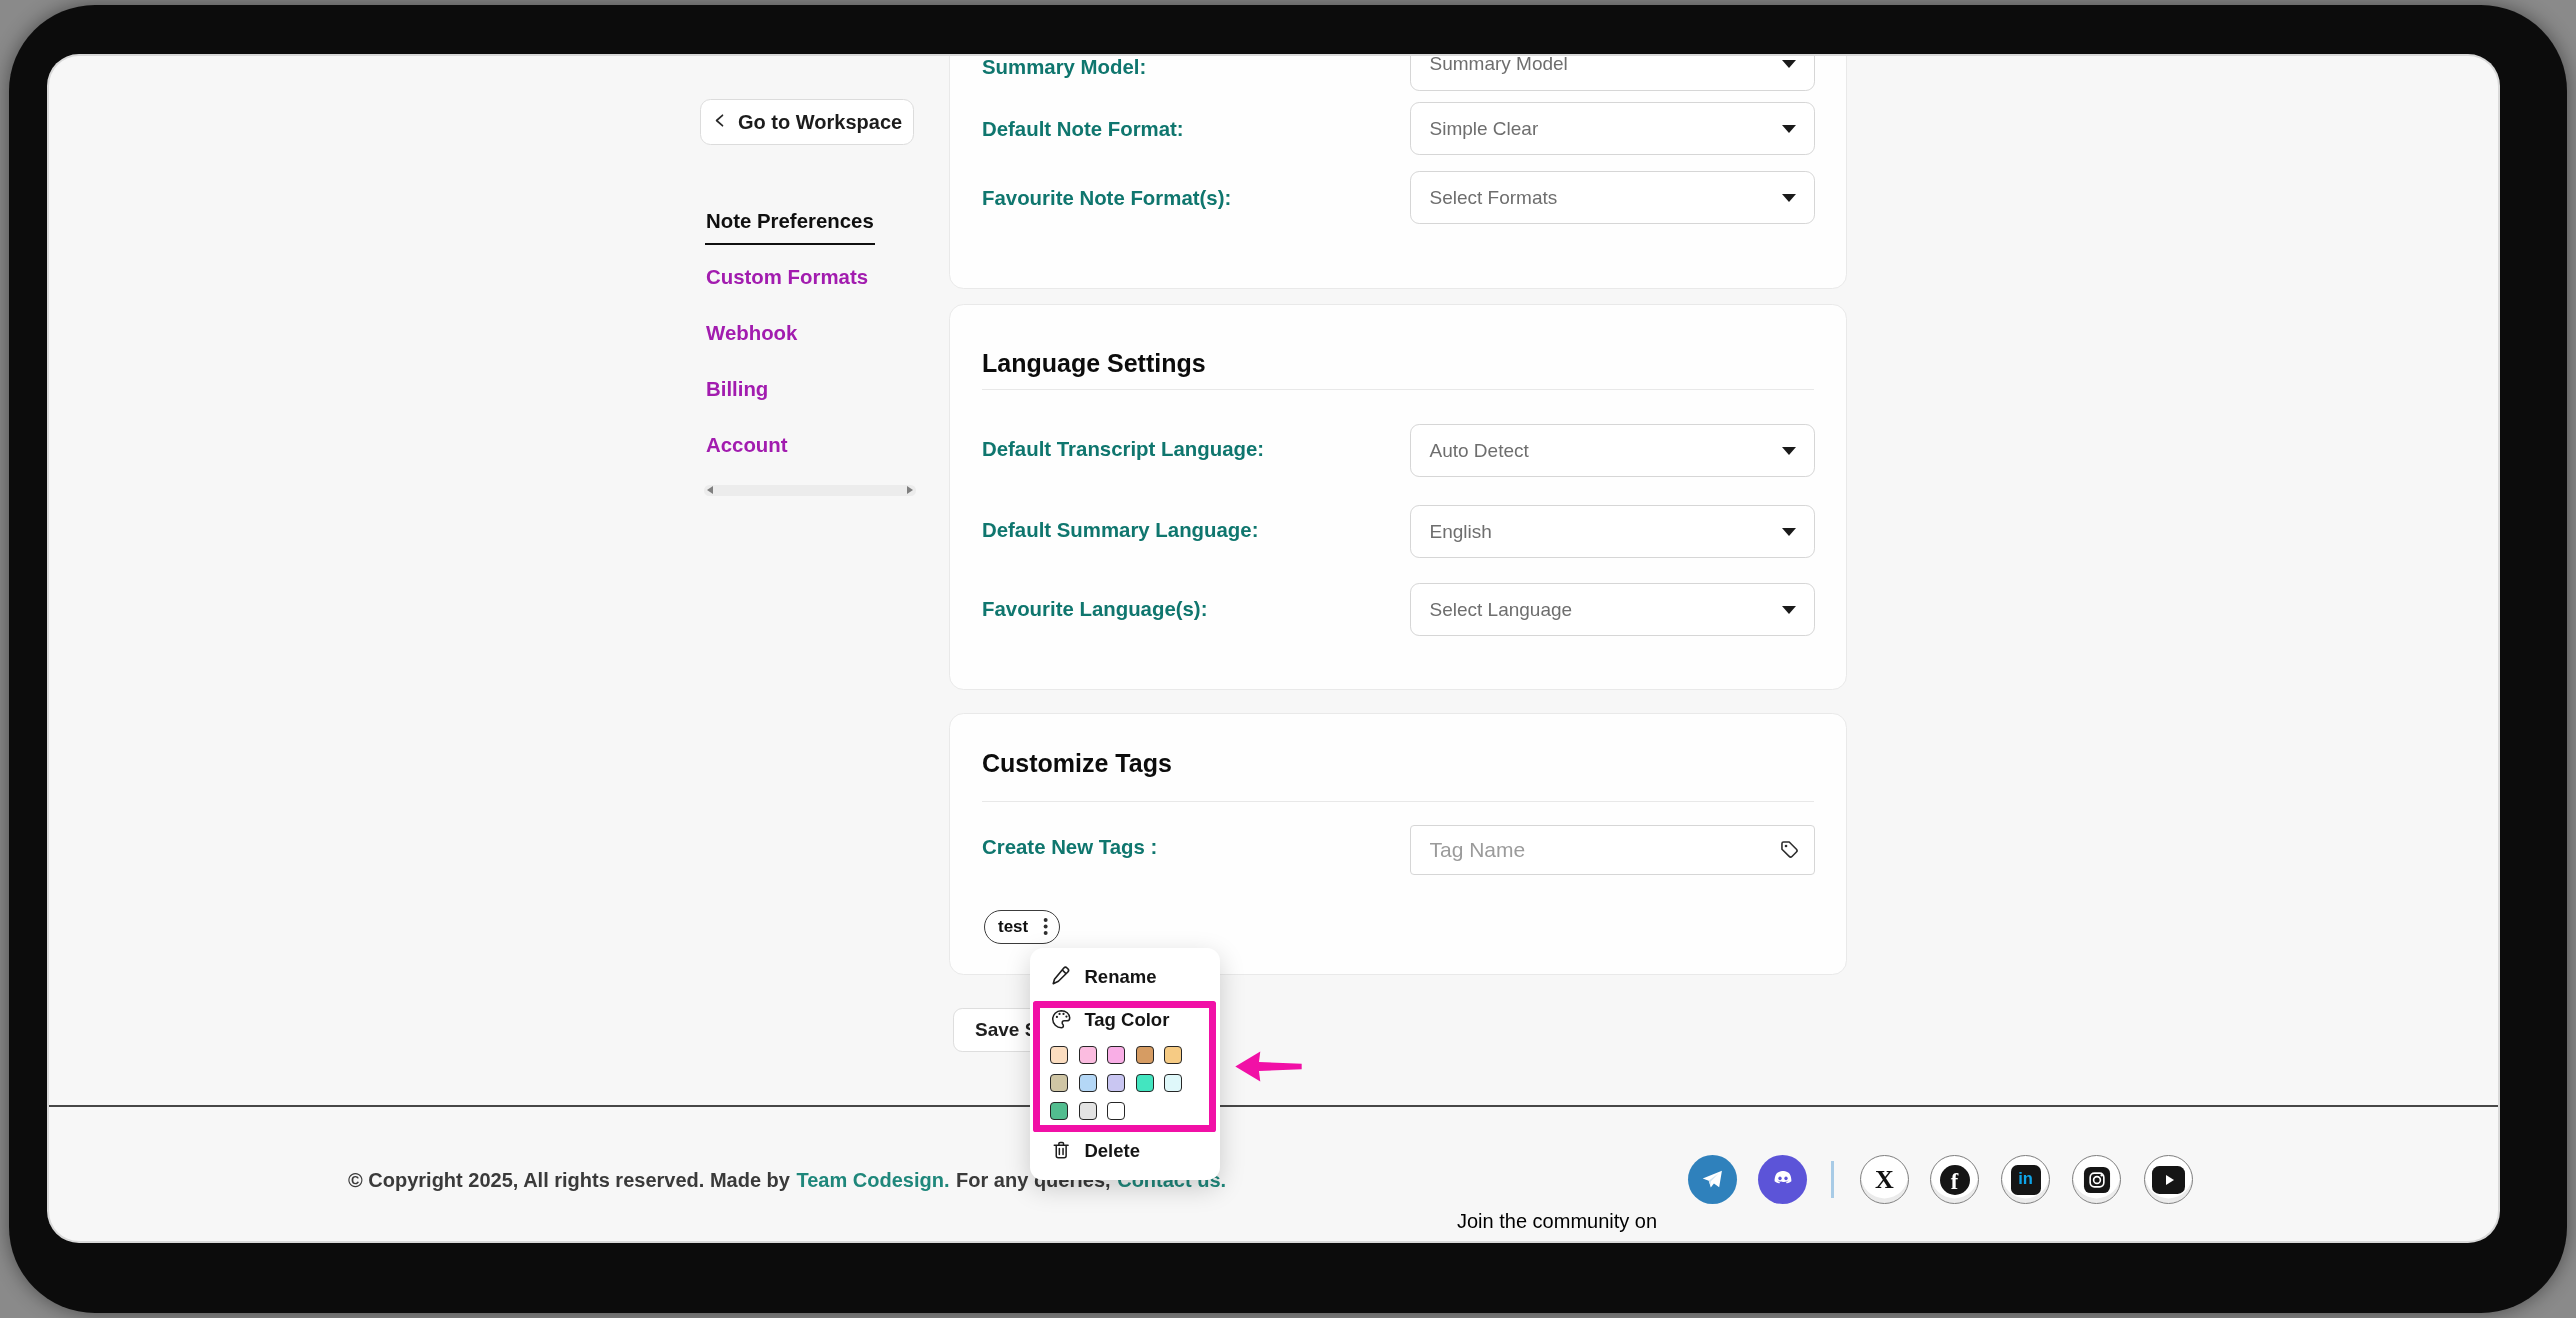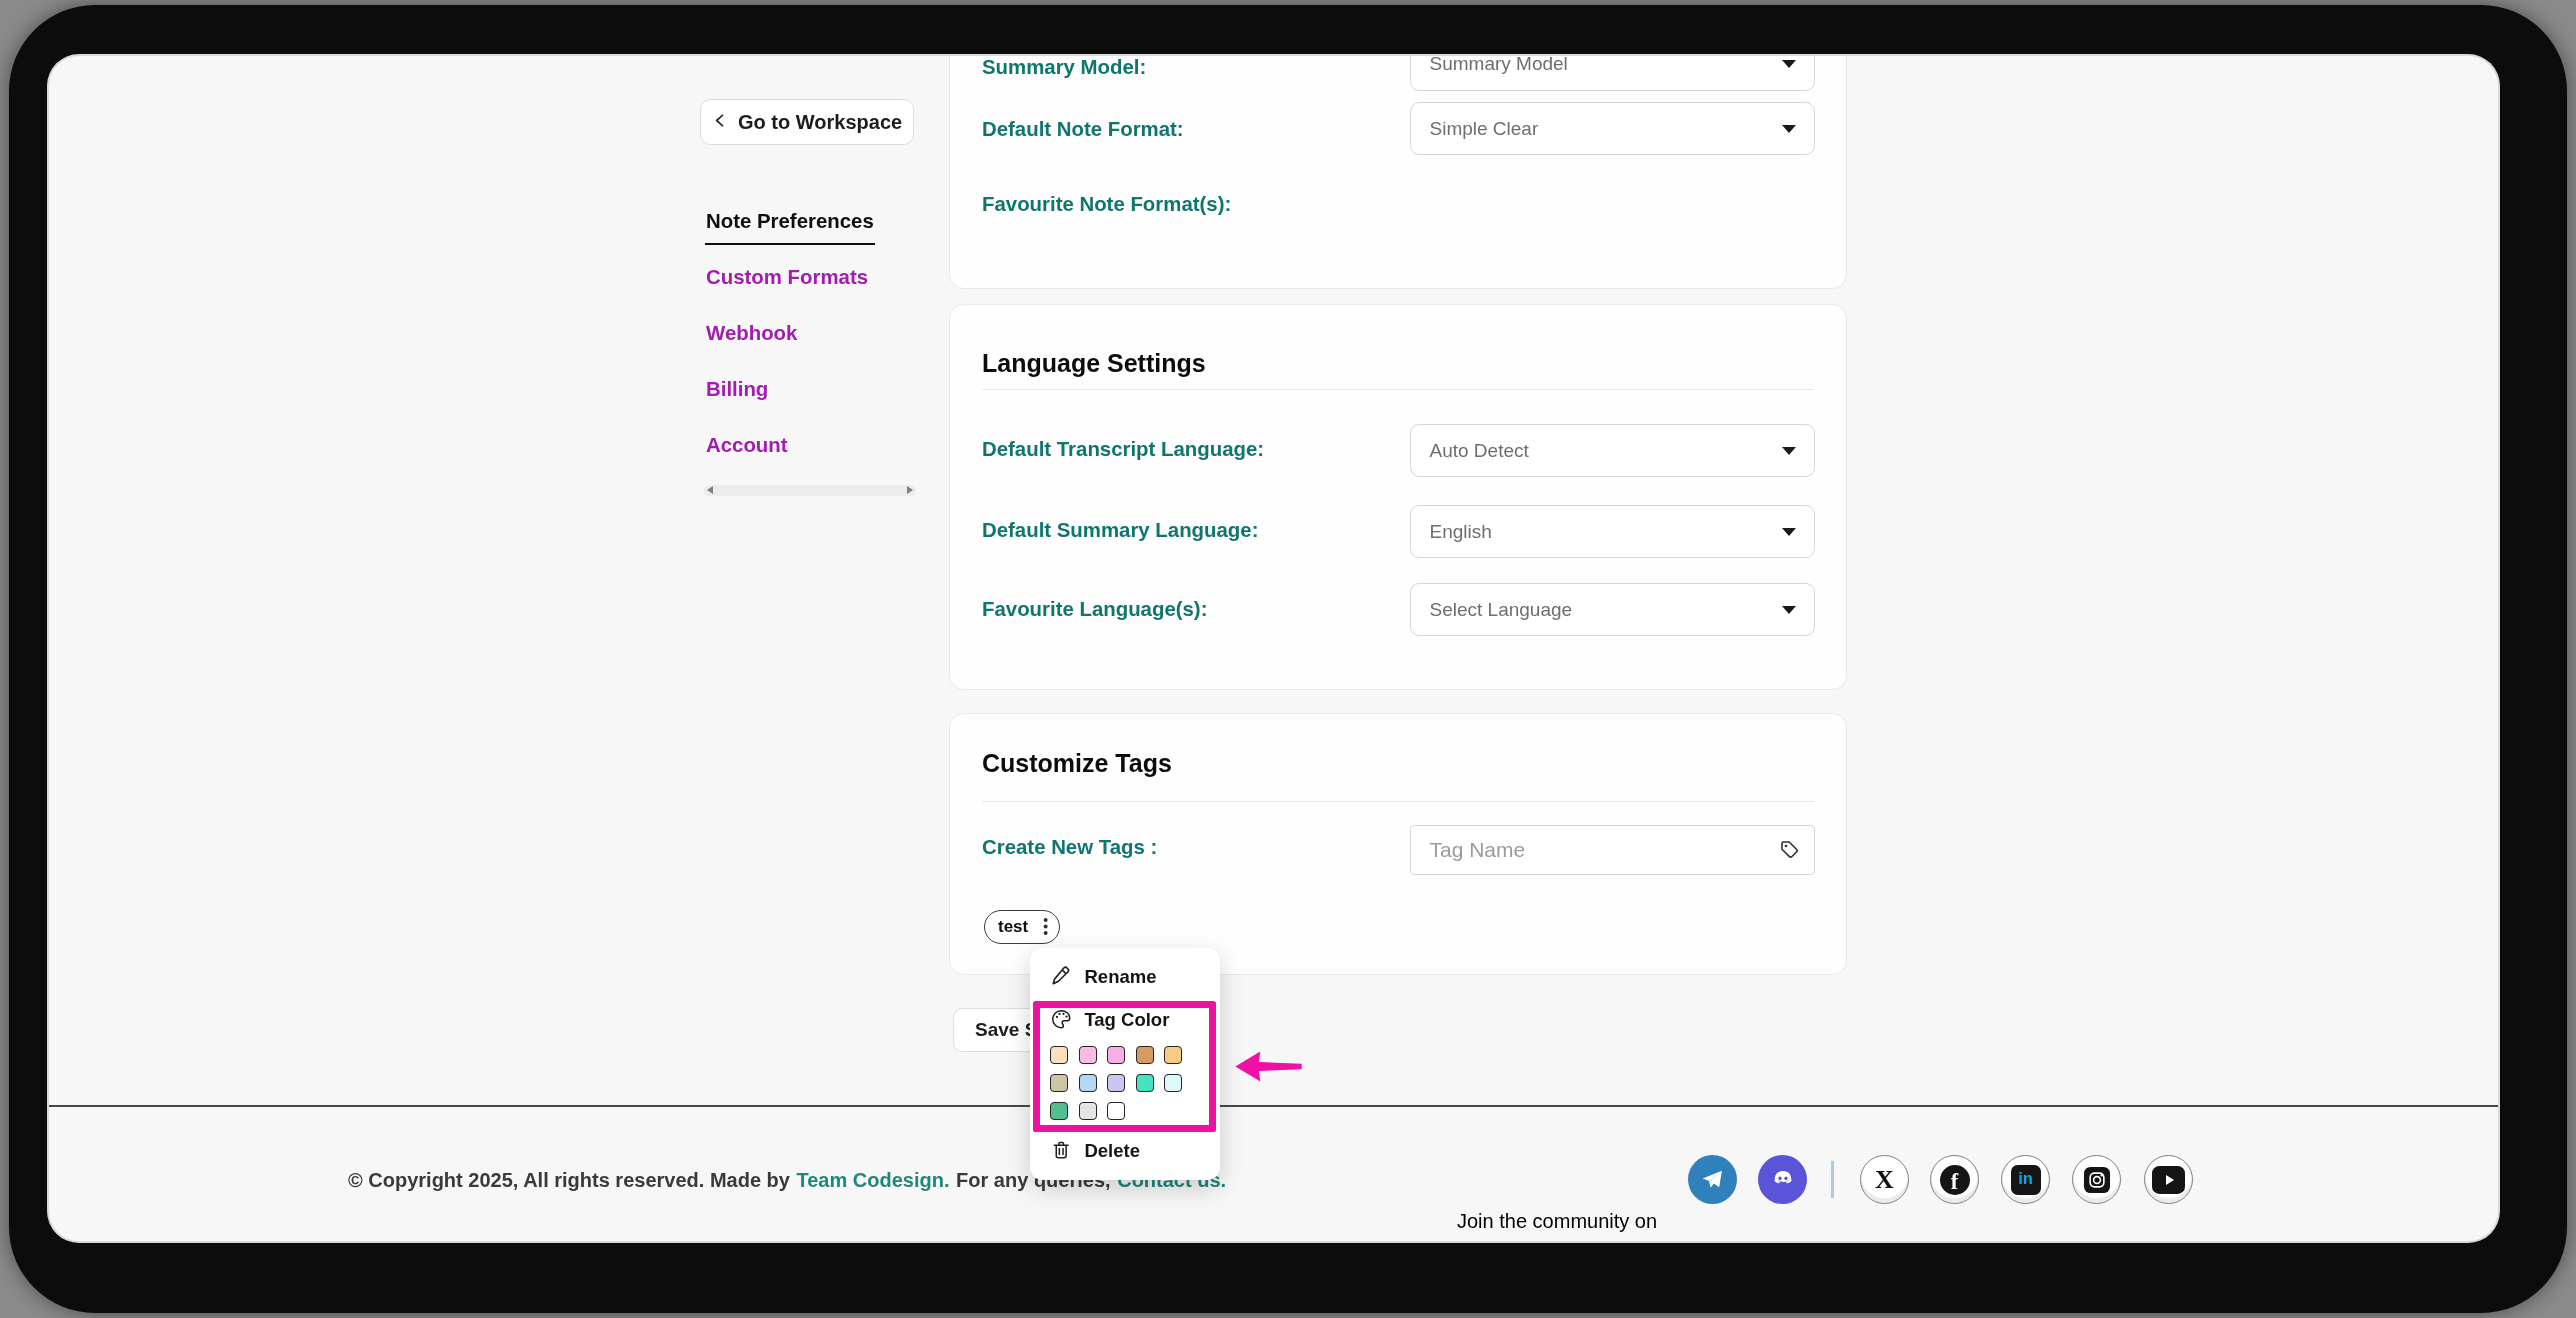--- a/index.html
+++ b/index.html
@@ -96,21 +96,25 @@
     <div class="flabel" style="top:0px;">Summary Model:</div>
     <div class="dd" style="top:-18.5px;">
       <span class="dd-val">Summary Model</span>
       <span class="caret"></span>
     </div>
     <div class="flabel" style="top:62px;">Default Note Format:</div>
     <div class="dd" style="top:46px;">
       <span class="dd-val">Simple Clear</span>
       <span class="caret"></span>
     </div>
-    <div class="flabel" style="top:137px;">Favourite Note Format(s):</div>
+    <div class="flabel" style="top:131px;">Favourite Note Format(s):</div>
+    <div class="dd" style="top:115px;">
+      <span class="dd-val">Select Formats</span>
+      <span class="caret"></span>
+    </div>
 
     <div class="card card-2"></div>
     <div class="ctitle" style="top:293px;">Language Settings</div>
     <div class="cdiv" style="top:333px;"></div>
     <div class="flabel" style="top:382px;text-align:right;">Default Transcript Language:</div>
     <div class="dd" style="top:368px;">
       <span class="dd-val">Auto Detect</span>
       <span class="caret"></span>
     </div>
     <div class="flabel" style="top:463px;">Default Summary Language:</div>

